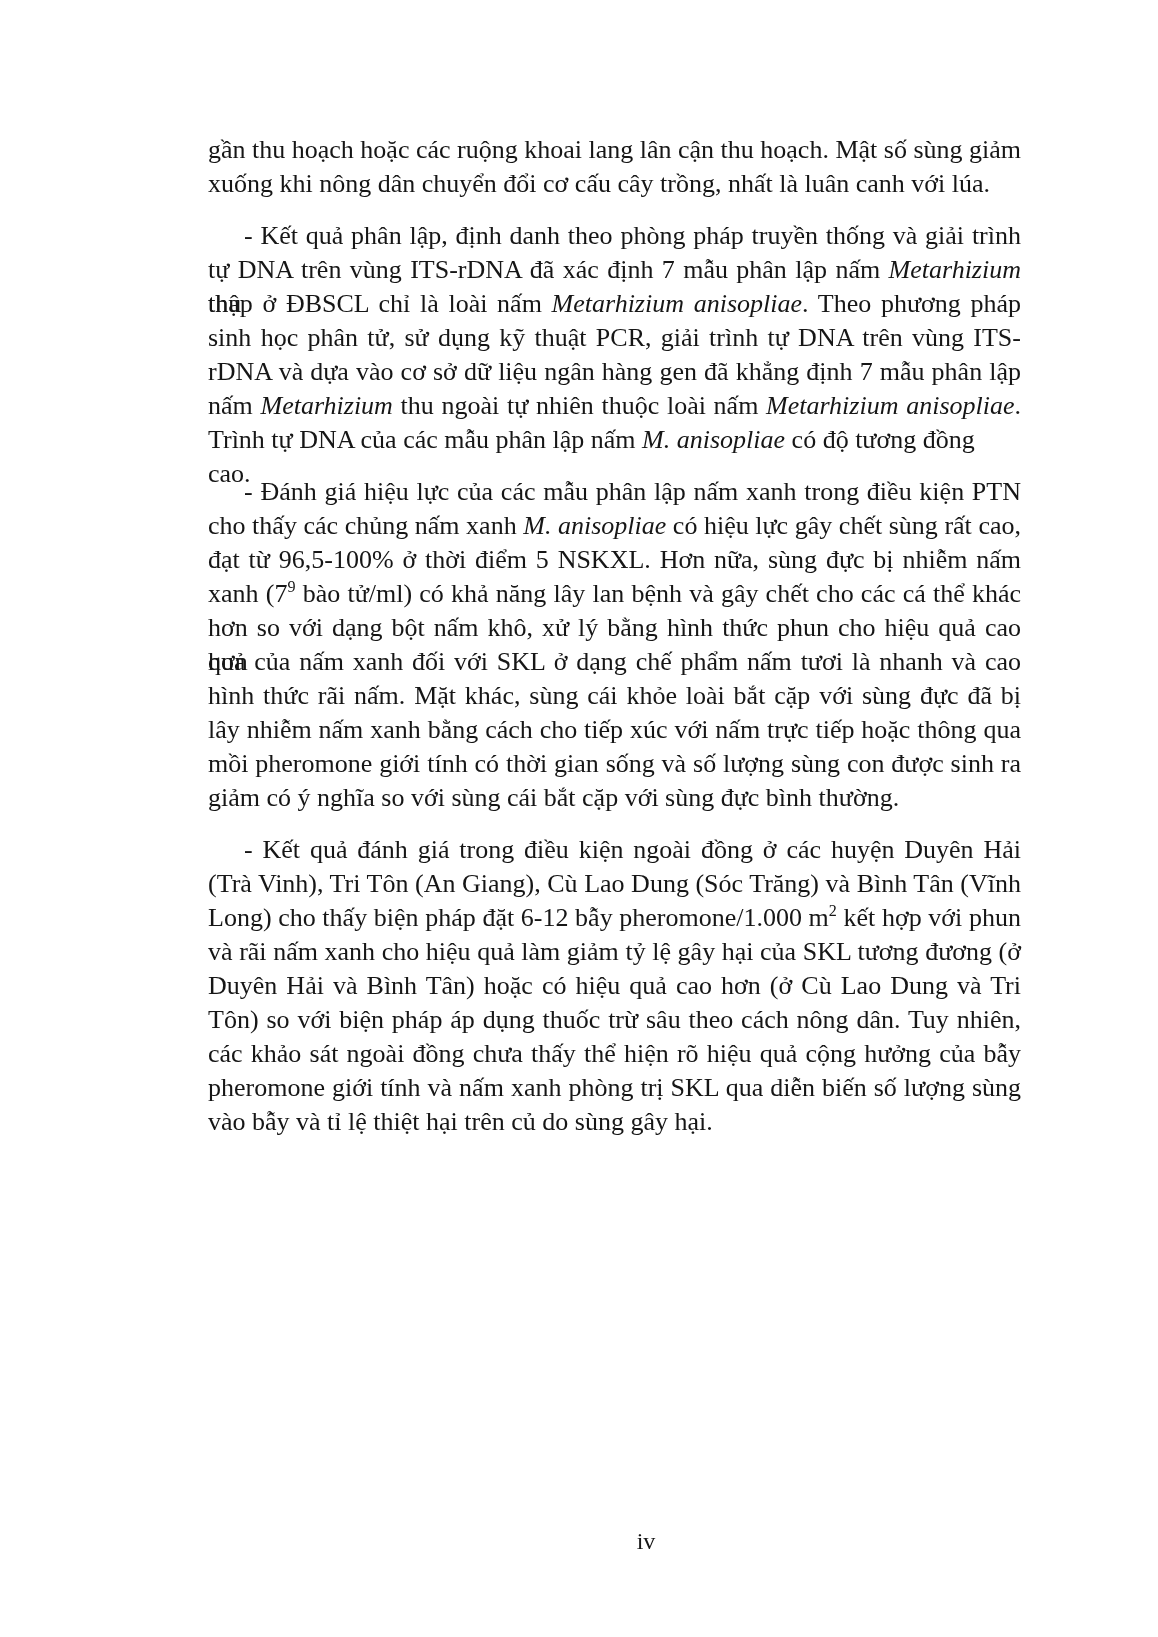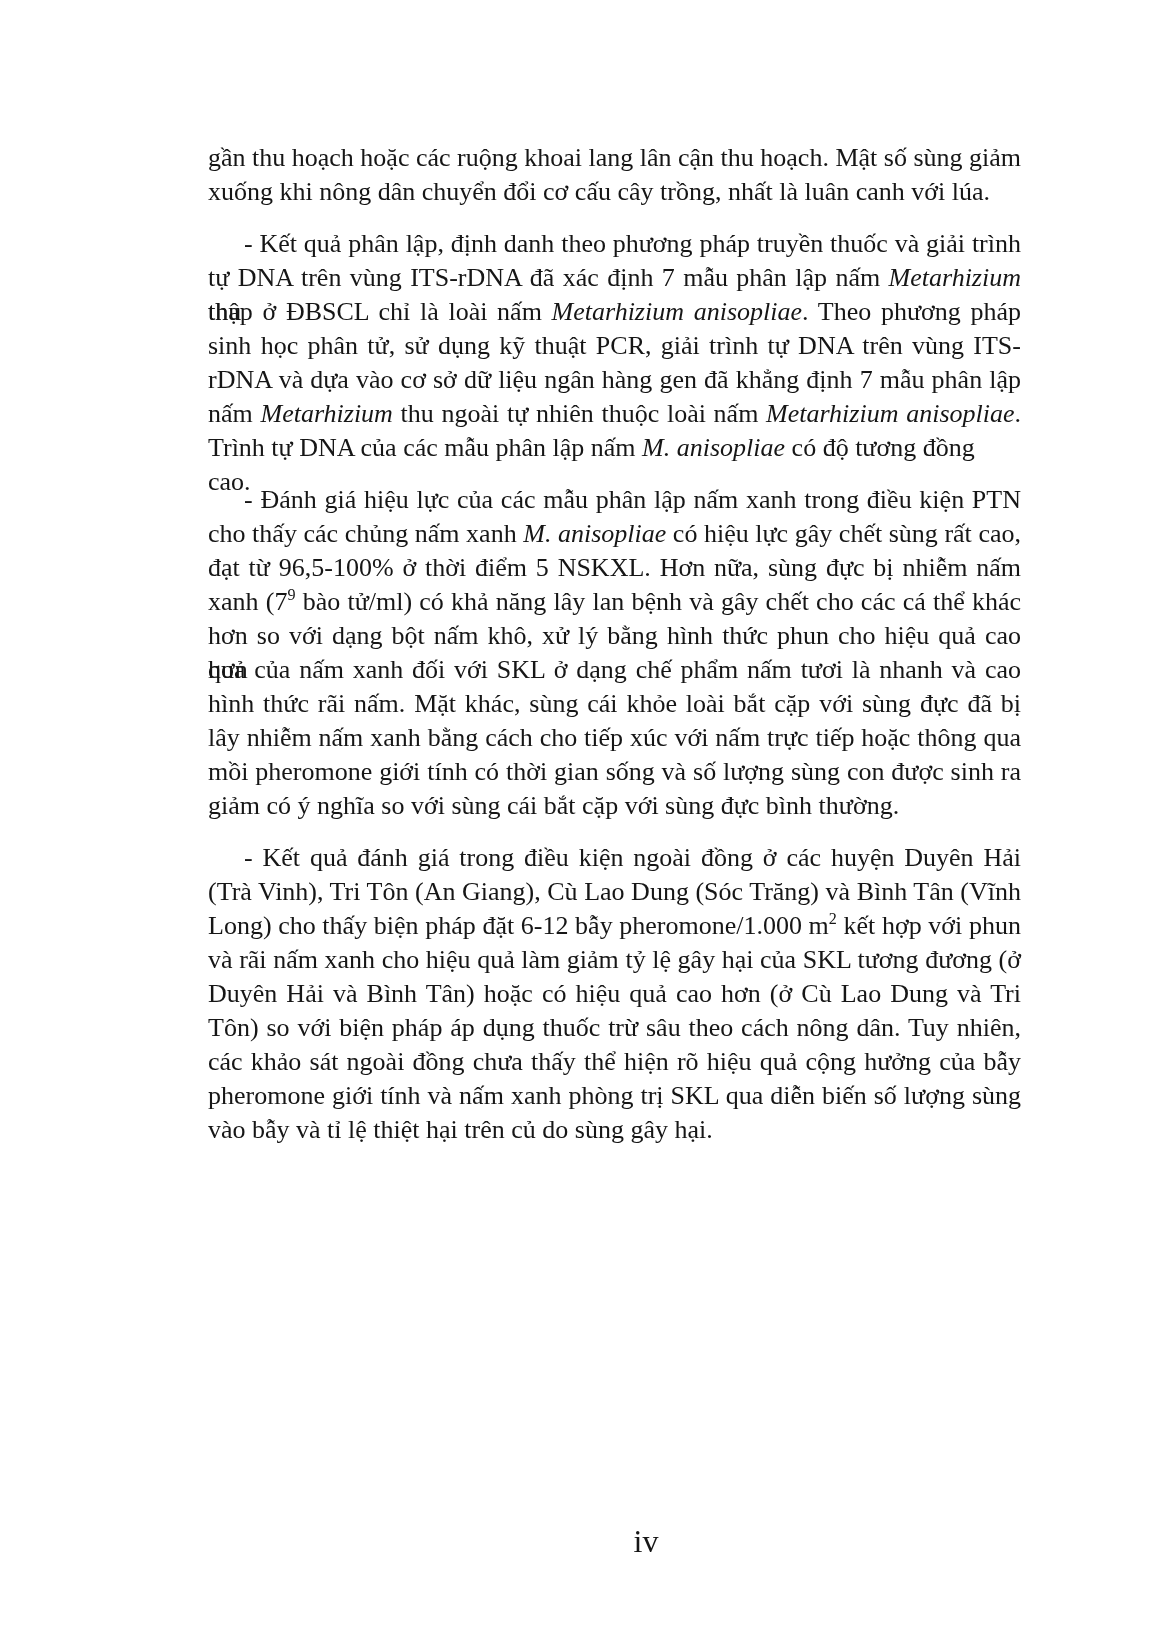--- a/index.html
+++ b/index.html
@@ -18,21 +18,21 @@
     color: #161616;
   }
   .doc-body {
     position: absolute;
     left: 208px;
     top: 133px;
     width: 813px;
     font-size: 26px;
   }
   .para {
-    margin: 8px 0 18px 0;
+    margin: 0 0 18px 0;
   }
   .line {
     line-height: 34px;
     height: 34px;
   }
   .line.just {
     text-align: justify;
     text-align-last: justify;
   }
   .line.ind {
@@ -44,35 +44,35 @@
   .sup {
     font-size: 0.62em;
     vertical-align: super;
     line-height: 0;
   }
   .page-number {
     position: absolute;
     top: 1524px;
     left: 646px;
     transform: translateX(-50%);
-    font-size: 32px;
+    font-size: 24px;
     line-height: 34px;
   }
 </style>
 </head>
 <body>
 
 <div class="page">
   <div class="doc-body">
       <div class="para">
         <div class="line just"><span>gần thu hoạch hoặc các ruộng khoai lang lân cận thu hoạch. Mật số sùng giảm</span></div>
         <div class="line"><span>xuống khi nông dân chuyển đổi cơ cấu cây trồng, nhất là luân canh với lúa.</span></div>
       </div>
       <div class="para">
-        <div class="line just ind"><span>- Kết quả phân lập, định danh theo phương pháp truyền thuốc và giải trình</span></div>
+        <div class="line just ind"><span>- Kết quả phân lập, định danh theo phòng pháp truyền thống và giải trình</span></div>
         <div class="line just"><span>tự DNA trên vùng ITS-rDNA đã xác định 7 mẫu phân lập nấm </span><span class="it">Metarhizium</span><span> thu</span></div>
         <div class="line just"><span>thập ở ĐBSCL chỉ là loài nấm </span><span class="it">Metarhizium anisopliae</span><span>. Theo phương pháp</span></div>
         <div class="line just"><span>sinh học phân tử, sử dụng kỹ thuật PCR, giải trình tự DNA trên vùng ITS-</span></div>
         <div class="line just"><span>rDNA và dựa vào cơ sở dữ liệu ngân hàng gen đã khẳng định 7 mẫu phân lập</span></div>
         <div class="line just"><span>nấm </span><span class="it">Metarhizium</span><span> thu ngoài tự nhiên thuộc loài nấm </span><span class="it">Metarhizium anisopliae</span><span>.</span></div>
         <div class="line"><span>Trình tự DNA của các mẫu phân lập nấm </span><span class="it">M. anisopliae</span><span> có độ tương đồng cao.</span></div>
       </div>
       <div class="para">
         <div class="line just ind"><span>- Đánh giá hiệu lực của các mẫu phân lập nấm xanh trong điều kiện PTN</span></div>
         <div class="line just"><span>cho thấy các chủng nấm xanh </span><span class="it">M. anisopliae</span><span> có hiệu lực gây chết sùng rất cao,</span></div>

